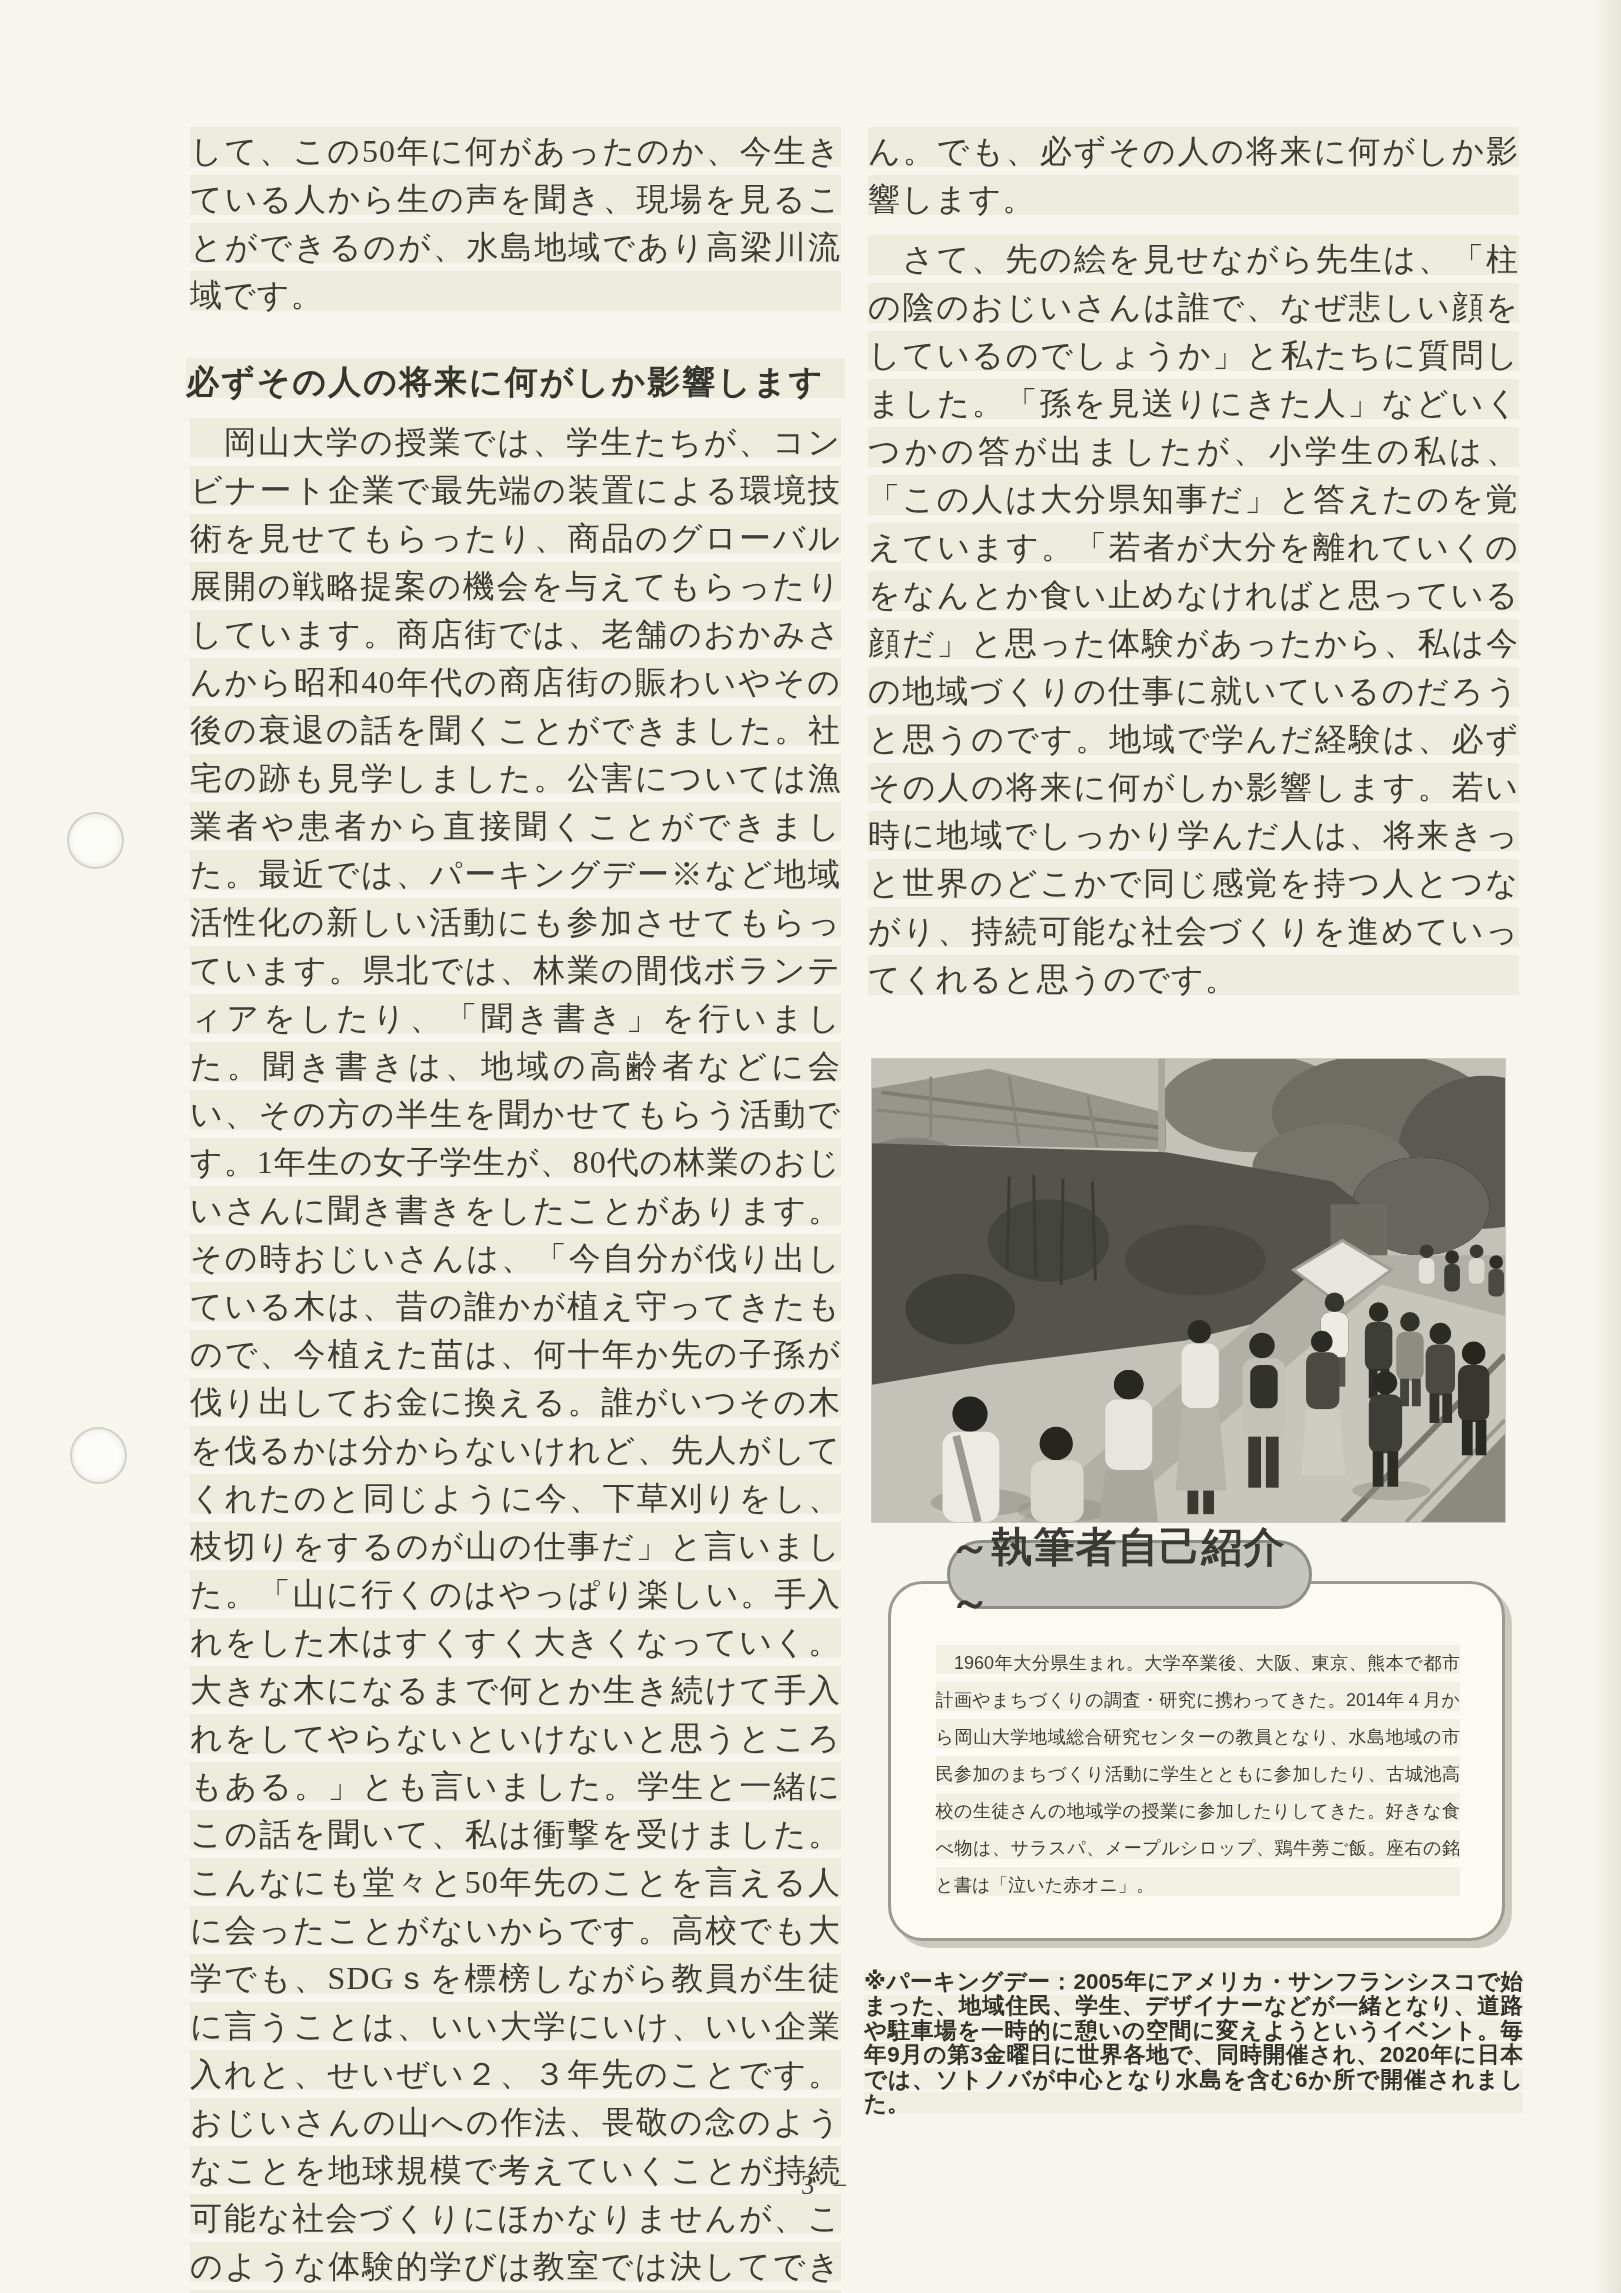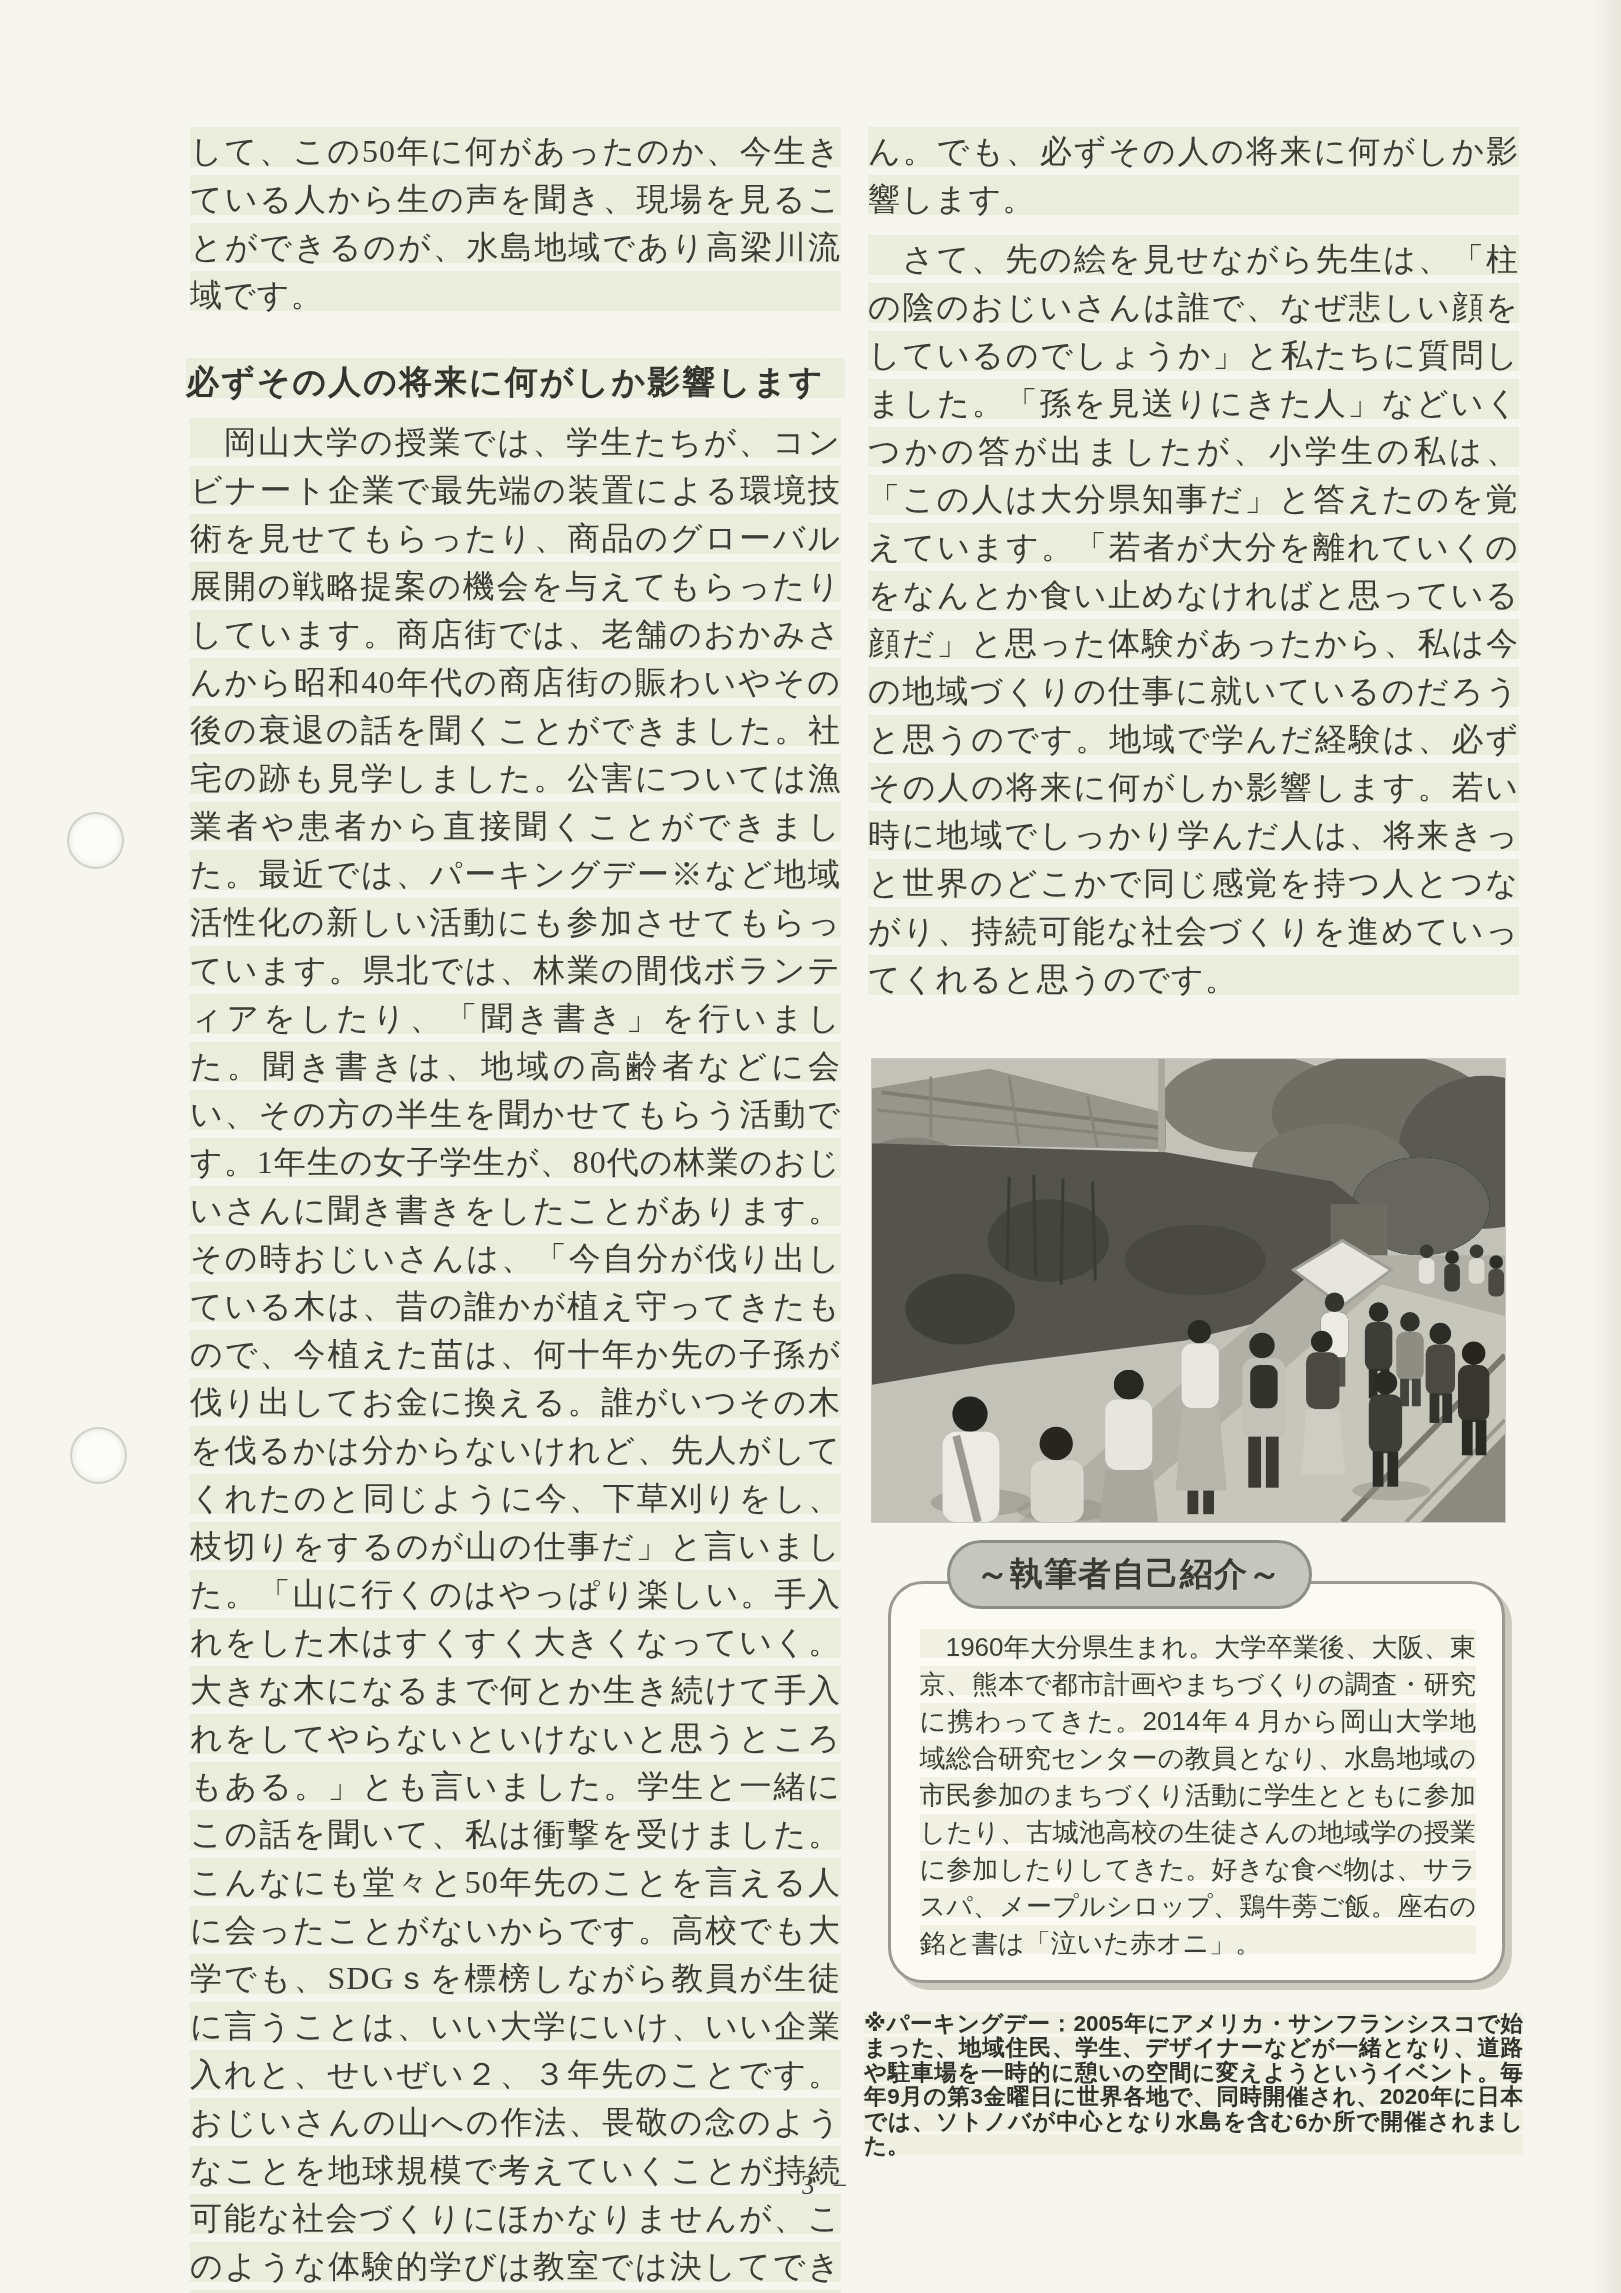--- a/index.html
+++ b/index.html
@@ -61,26 +61,26 @@
     background:#fbfaf3;
     box-shadow:6.9px 6.9px 0 rgba(165,165,152,.55);
     padding:45px 25.5px 17.6px 29px;
   }
   .profile-title{
     position:absolute;top:0;left:59px;width:365px;height:69px;
     box-sizing:border-box;border:3.9px solid #8e8e88;border-radius:35px;
     background:#c6c6c0;
     display:flex;align-items:center;justify-content:center;
     font-family:"Liberation Sans","DejaVu Sans",sans-serif;
-    font-size:33px;font-weight:bold;color:#3a3a34;letter-spacing:1px;
+    font-size:41px;font-weight:bold;color:#3a3a34;letter-spacing:1px;
     z-index:2;
   }
   .profile-body{
-    margin:0;font-family:"Liberation Sans","DejaVu Sans",sans-serif;
-    font-size:26px;line-height:37px;text-align:justify;color:#3d3d37;
+    margin:16px;font-family:"Liberation Sans","DejaVu Sans",sans-serif;
+    font-size:18px;line-height:37px;text-align:justify;color:#3d3d37;
     background:repeating-linear-gradient(to bottom,
       rgba(228,231,208,.45) 0px, rgba(228,231,208,.45) 29px,
       rgba(255,255,255,0) 29px, rgba(255,255,255,0) 37px);
   }
 
   
   .footnote{
     margin:29px 0 12px 0;
     font-family:"Liberation Sans","DejaVu Sans",sans-serif;
     font-size:22.5px;line-height:24.5px;font-weight:bold;color:#32322c;

